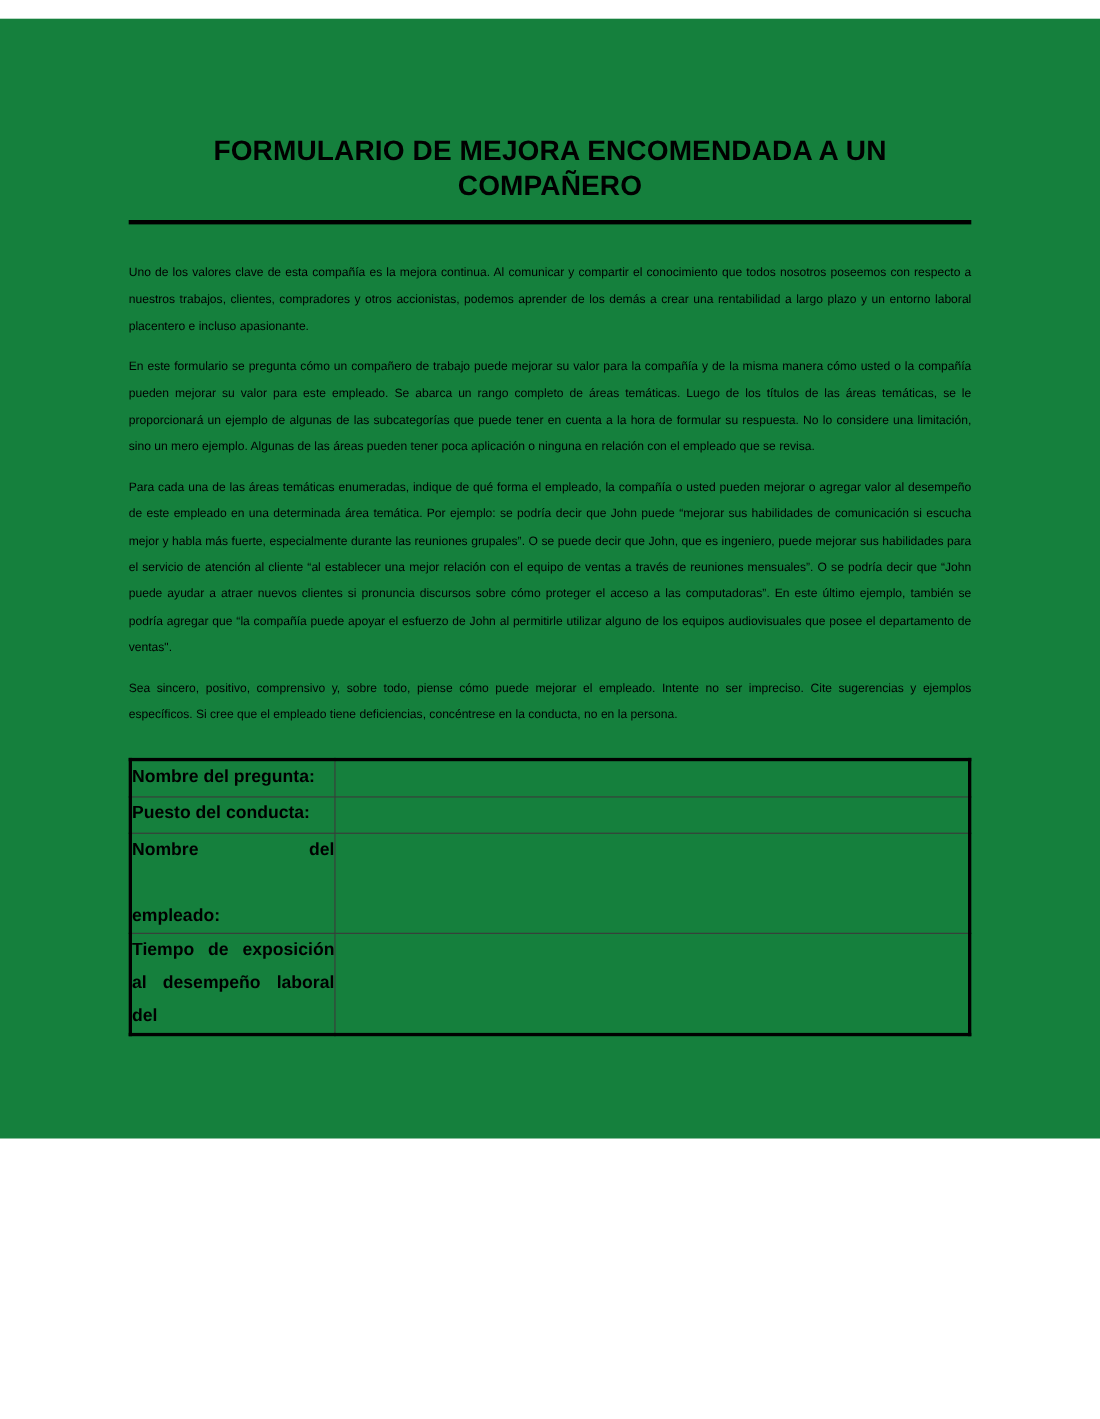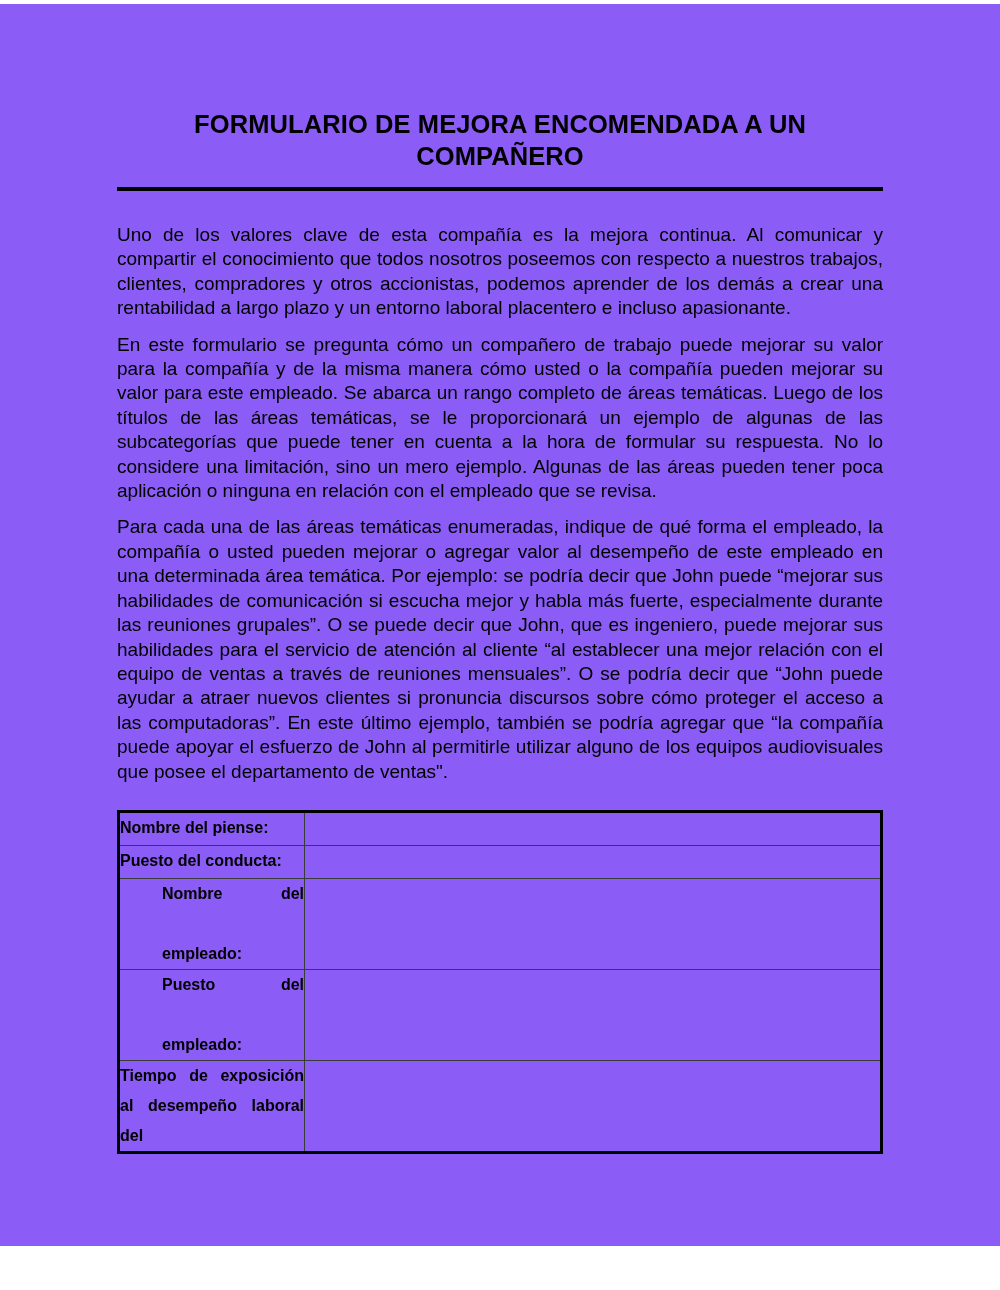--- a/index.html
+++ b/index.html
@@ -11,23 +11,23 @@
 
   body {
     font-family: "Liberation Sans", sans-serif;
     color: #000000;
     -webkit-font-smoothing: antialiased;
   }
 
   .page {
     position: relative;
     width: 1000px;
-    height: 1242px;
-    margin: 4px auto;
-    background: #8b5cf6;
+    height: 1018px;
+    margin: 17px auto;
+    background: #15803d;
     overflow: hidden;
     box-sizing: border-box;
   }
 
   .doc-body {
     position: absolute;
     left: 117px;
     top: 0;
     width: 766px;
   }
@@ -53,21 +53,21 @@
     width: 100%;
   }
 
   
   .paragraphs {
     margin-top: 32px;
   }
 
   .doc-para {
     margin: 0 0 12px 0;
-    font-size: 19px;
+    font-size: 11px;
     line-height: 24.4px;
     text-align: justify;
     text-justify: inter-word;
     hyphens: none;
   }
 
   .doc-para:last-child {
     margin-bottom: 0;
   }
 
@@ -121,21 +121,20 @@
   }
 
   .row-short td.label-cell,
   .row-short td.value-cell {
     height: 32px;
   }
 
   .row-tall td.label-cell,
   .row-tall td.value-cell {
     height: 68px;
-    padding-left: 42px;
   }
 
   .row-wide td.label-cell,
   .row-wide td.value-cell {
     height: 60px;
   }
 
   .col-label { width: 184px; }
   .col-value { width: auto; }
   .col-label-wide { width: 456px; }
@@ -149,55 +148,49 @@
 
     <div class="title-block">
       <h1 class="doc-title">FORMULARIO DE MEJORA ENCOMENDADA A UN COMPAÑERO</h1>
       <div class="title-rule"></div>
     </div>
 
     <div class="paragraphs">
       <p class="doc-para">Uno de los valores clave de esta compañía es la mejora continua. Al comunicar y compartir el conocimiento que todos nosotros poseemos con respecto a nuestros trabajos, clientes, compradores y otros accionistas, podemos aprender de los demás a crear una rentabilidad a largo plazo y un entorno laboral placentero e incluso apasionante.</p>
       <p class="doc-para">En este formulario se pregunta cómo un compañero de trabajo puede mejorar su valor para la compañía y de la misma manera cómo usted o la compañía pueden mejorar su valor para este empleado. Se abarca un rango completo de áreas temáticas. Luego de los títulos de las áreas temáticas, se le proporcionará un ejemplo de algunas de las subcategorías que puede tener en cuenta a la hora de formular su respuesta. No lo considere una limitación, sino un mero ejemplo. Algunas de las áreas pueden tener poca aplicación o ninguna en relación con el empleado que se revisa.</p>
       <p class="doc-para">Para cada una de las áreas temáticas enumeradas, indique de qué forma el empleado, la compañía o usted pueden mejorar o agregar valor al desempeño de este empleado en una determinada área temática. Por ejemplo: se podría decir que John puede “mejorar sus habilidades de comunicación si escucha mejor y habla más fuerte, especialmente durante las reuniones grupales”. O se puede decir que John, que es ingeniero, puede mejorar sus habilidades para el servicio de atención al cliente “al establecer una mejor relación con el equipo de ventas a través de reuniones mensuales”. O se podría decir que “John puede ayudar a atraer nuevos clientes si pronuncia discursos sobre cómo proteger el acceso a las computadoras”. En este último ejemplo, también se podría agregar que “la compañía puede apoyar el esfuerzo de John al permitirle utilizar alguno de los equipos audiovisuales que posee el departamento de ventas".</p>
+      <p class="doc-para">Sea sincero, positivo, comprensivo y, sobre todo, piense cómo puede mejorar el empleado. Intente no ser impreciso. Cite sugerencias y ejemplos específicos. Si cree que el empleado tiene deficiencias, concéntrese en la conducta, no en la persona.</p>
     </div>
 
     <div class="form-table-wrap">
       <table class="form-table">
         <tbody>
 
           <tr class="row-short">
             <td class="label-cell col-label">
-              <span class="plain-line">Nombre del piense:</span>
+              <span class="plain-line">Nombre del pregunta:</span>
             </td>
             <td class="value-cell col-value"></td>
           </tr>
 
           <tr class="row-short">
             <td class="label-cell col-label">
               <span class="plain-line">Puesto del conducta:</span>
             </td>
             <td class="value-cell col-value"></td>
           </tr>
 
           <tr class="row-tall">
             <td class="label-cell col-label">
               <span class="just-line">Nombre del</span>
               <span class="plain-line">empleado:</span>
             </td>
             <td class="value-cell col-value"></td>
           </tr>
 
-          <tr class="row-tall">
-            <td class="label-cell col-label">
-              <span class="just-line">Puesto del</span>
-              <span class="plain-line">empleado:</span>
-            </td>
-            <td class="value-cell col-value"></td>
-          </tr>
 
           <tr class="row-wide">
             <td class="label-cell col-label-wide">
               <span class="plain-line">Tiempo de exposición al desempeño laboral del</span>
 
             </td>
             <td class="value-cell col-value"></td>
           </tr>
 
         </tbody>

